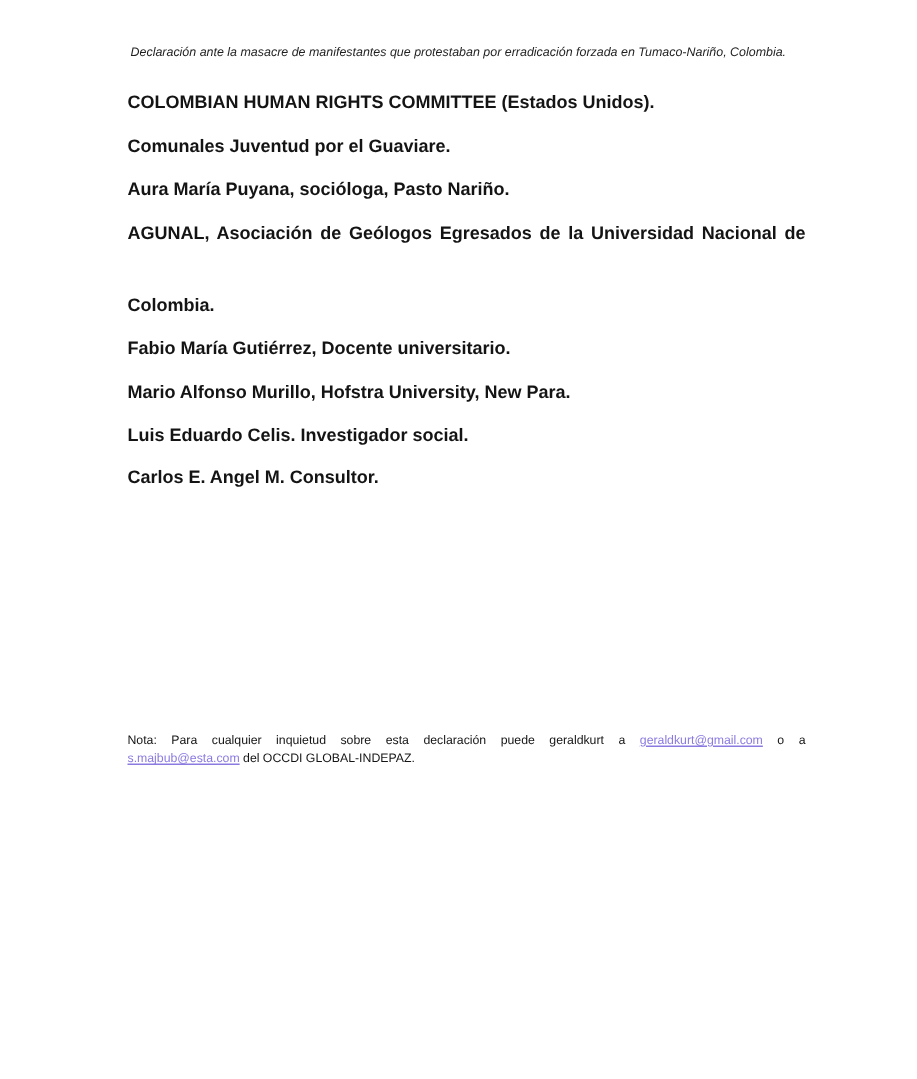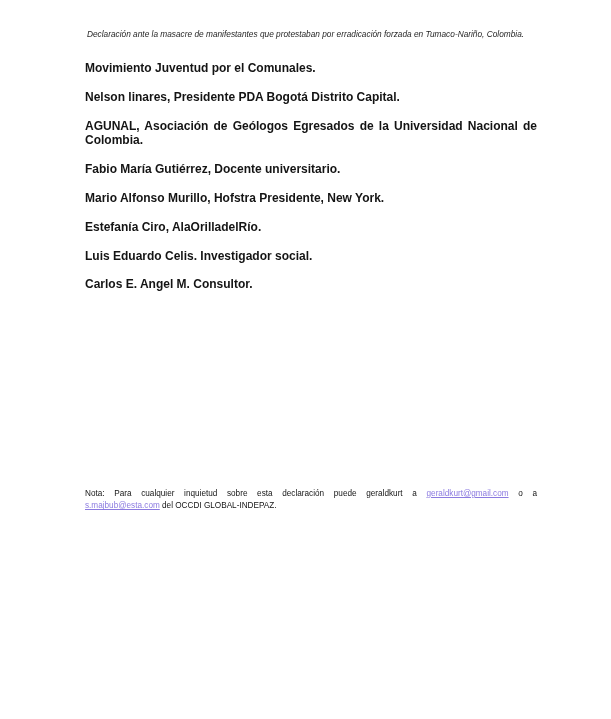--- a/index.html
+++ b/index.html
@@ -41,20 +41,21 @@
     text-align: justify;
     color: #141414;
   }
   .j-line {
     display: block;
     text-align: justify;
     text-align-last: justify;
   }
   .block-line {
     display: block;
+    margin-top: 34px;
   }
   .footnote {
     position: absolute;
     top: 488px;
     left: 85px;
     width: 452px;
     font-size: 8.2px;
     line-height: 12.2px;
     color: #141414;
   }
@@ -73,29 +74,29 @@
   }
 </style>
 </head>
 <body>
 
 <div class="page">
 
   <p class="doc-title">Declaración ante la masacre de manifestantes que protestaban por erradicación forzada en Tumaco-Nariño, Colombia.</p>
 
   <div class="signatories">
-    <p class="entry">Movimiento Juventud por el Comunales.</p>
-    <p class="entry">Nelson linares, Presidente PDA Bogotá Distrito Capital.</p>
+    <p class="entry">COLOMBIAN HUMAN RIGHTS COMMITTEE (Estados Unidos).</p>
+    <p class="entry">Comunales Juventud por el Guaviare.</p>
+    <p class="entry">Aura María Puyana, socióloga, Pasto Nariño.</p>
     <p class="entry">
       <span class="j-line">AGUNAL, Asociación de Geólogos Egresados de la Universidad Nacional de</span>
       <span class="block-line">Colombia.</span>
     </p>
     <p class="entry">Fabio María Gutiérrez, Docente universitario.</p>
-    <p class="entry">Mario Alfonso Murillo, Hofstra Presidente, New York.</p>
-    <p class="entry">Estefanía Ciro, AlaOrilladelRío.</p>
+    <p class="entry">Mario Alfonso Murillo, Hofstra University, New Para.</p>
     <p class="entry">Luis Eduardo Celis. Investigador social.</p>
     <p class="entry">Carlos E. Angel M. Consultor.</p>
   </div>
 
   <div class="footnote">
     <span class="fn-line1">
       <span>Nota: Para cualquier inquietud sobre esta declaración puede geraldkurt a</span>
       <a class="email">geraldkurt@gmail.com</a>
       <span>o a</span>
     </span>

